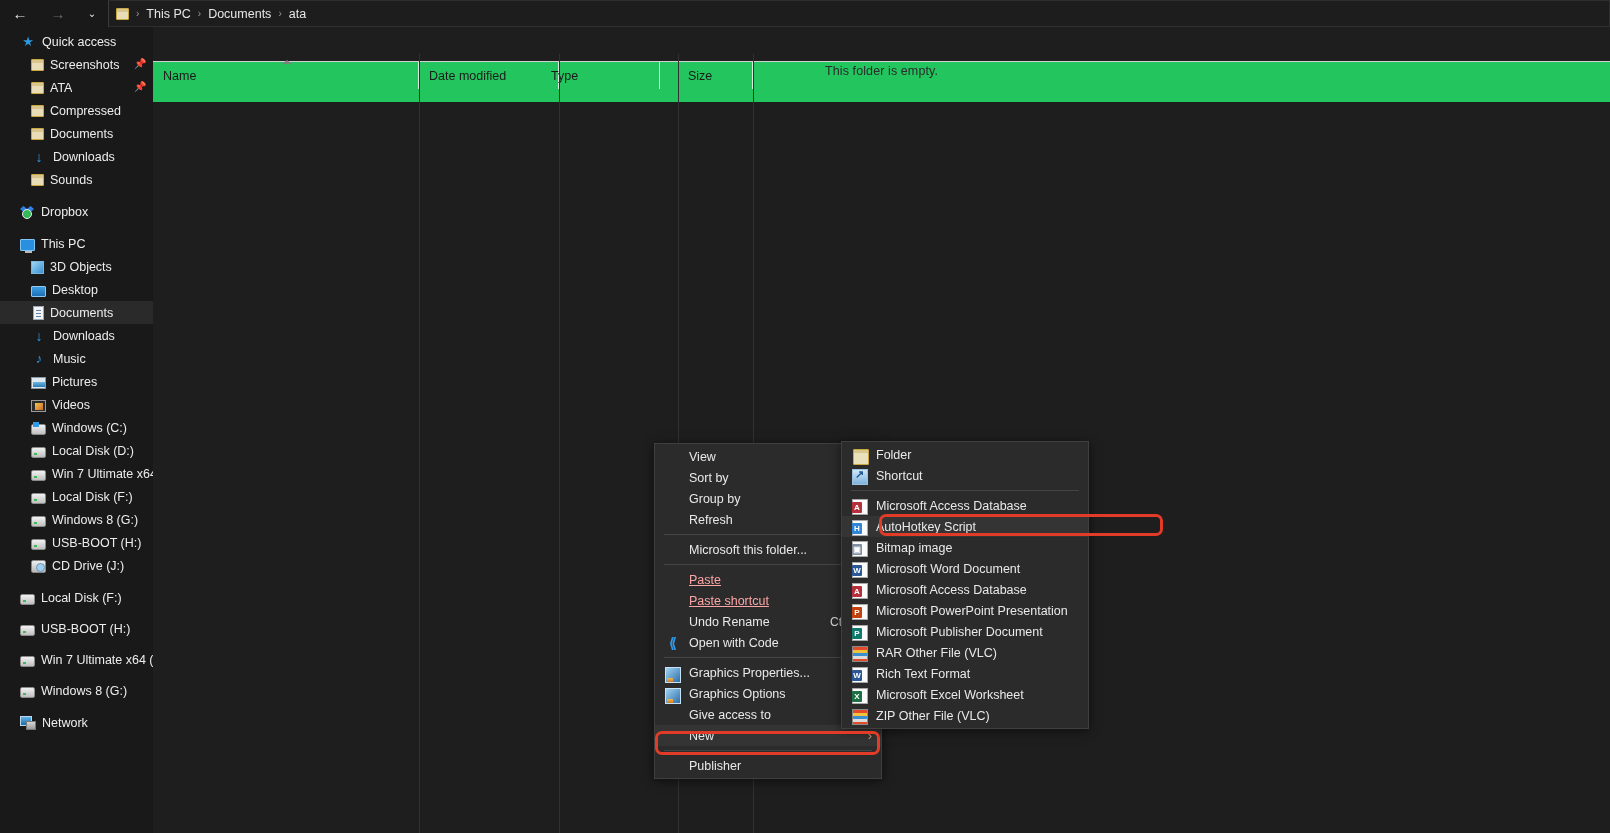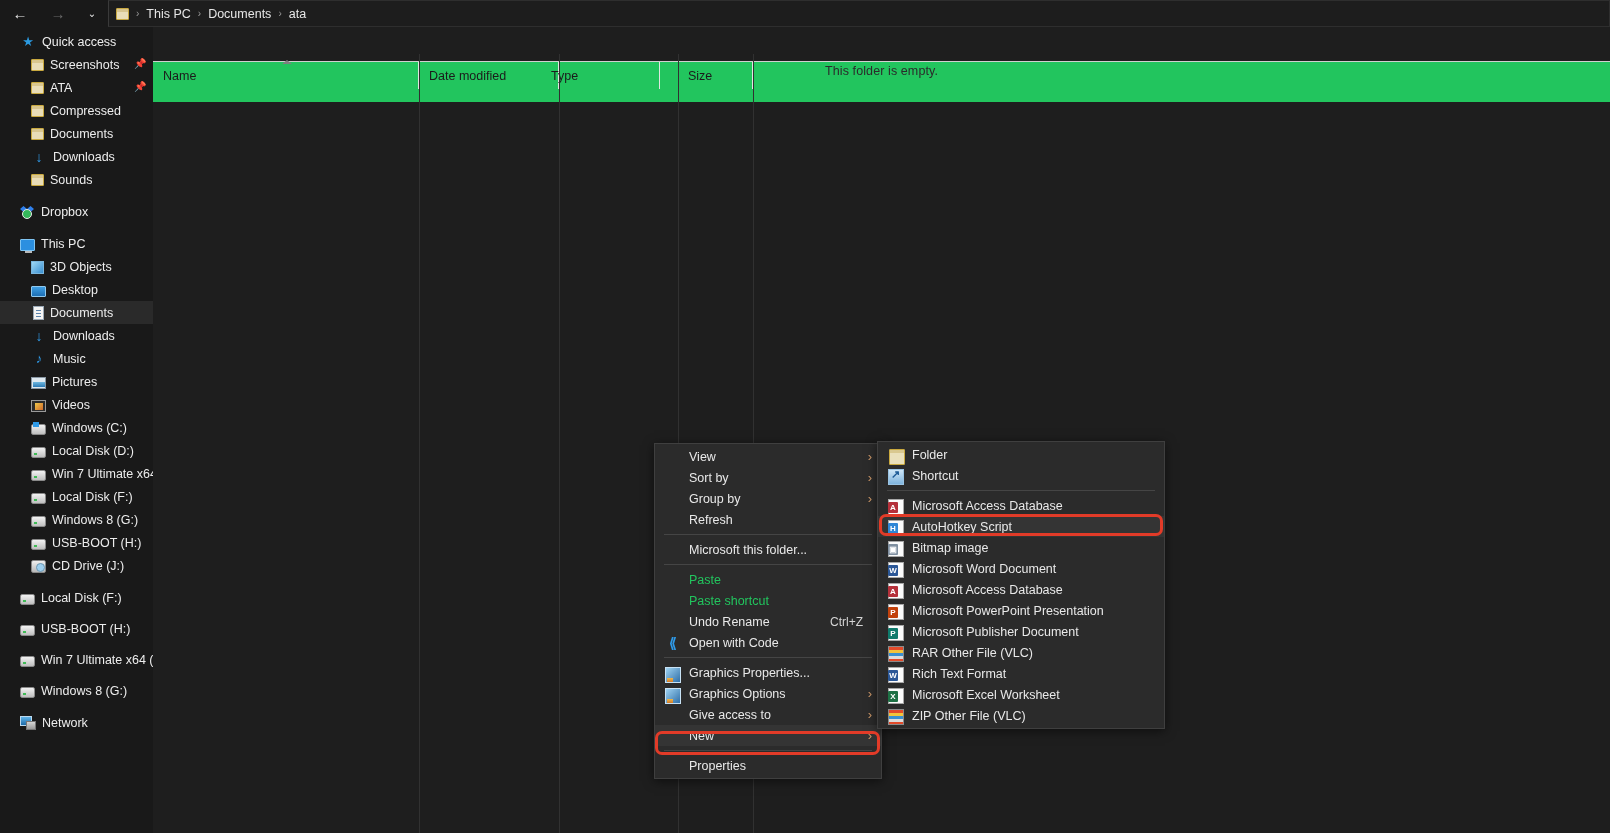--- a/index.html
+++ b/index.html
@@ -184,30 +184,30 @@
 
   
   .menu {
     position: absolute;
     background: #2b2b2b;
     border: 1px solid #3f3f3f;
     box-shadow: 0 2px 10px rgba(0,0,0,.55);
     padding: 2px 0;
   }
   #ctxmenu { left: 654px; top: 443px; width: 228px; }
-  #submenu  { left: 877px; top: 441px; width: 288px; }
+  #submenu  { left: 841px; top: 441px; width: 248px; }
 
   .mi {
     position: relative; height: 21px;
     display: flex; align-items: center;
     color: #e9e9e9; font-size: 12.5px;
     padding-left: 34px; padding-right: 10px;
     white-space: nowrap; cursor: default;
   }
-  .mi.disabled { color: #22c55e; }
+  .mi.disabled { color: #fca5a5; text-decoration: underline; }
   .mi.highlight { background: #343434; }
   .mi .arrow {
     position: absolute; right: 9px; top: 3px;
     color: #d09a6a; font-size: 13px; line-height: 15px;
     font-weight: 300;
   }
   .mi .accel {
     position: absolute; right: 18px; top: 0; height: 21px;
     display: flex; align-items: center;
     color: #d5d5d5; font-size: 12px;
@@ -501,21 +501,21 @@
     <div class="mi">
       <span>Give access to</span>
       <span class="arrow">›</span>
     </div>
     <div class="mi highlight">
       <span>New</span>
       <span class="arrow">›</span>
     </div>
     <div class="msep"></div>
     <div class="mi">
-      <span>Properties</span>
+      <span>Publisher</span>
     </div>
   </div>
 
   <div id="submenu" class="menu">
     <div class="mi">
       <span class="mic mic-folder"></span>
       <span>Folder</span>
     </div>
     <div class="mi">
       <span class="mic mic-shortcut"></span>

